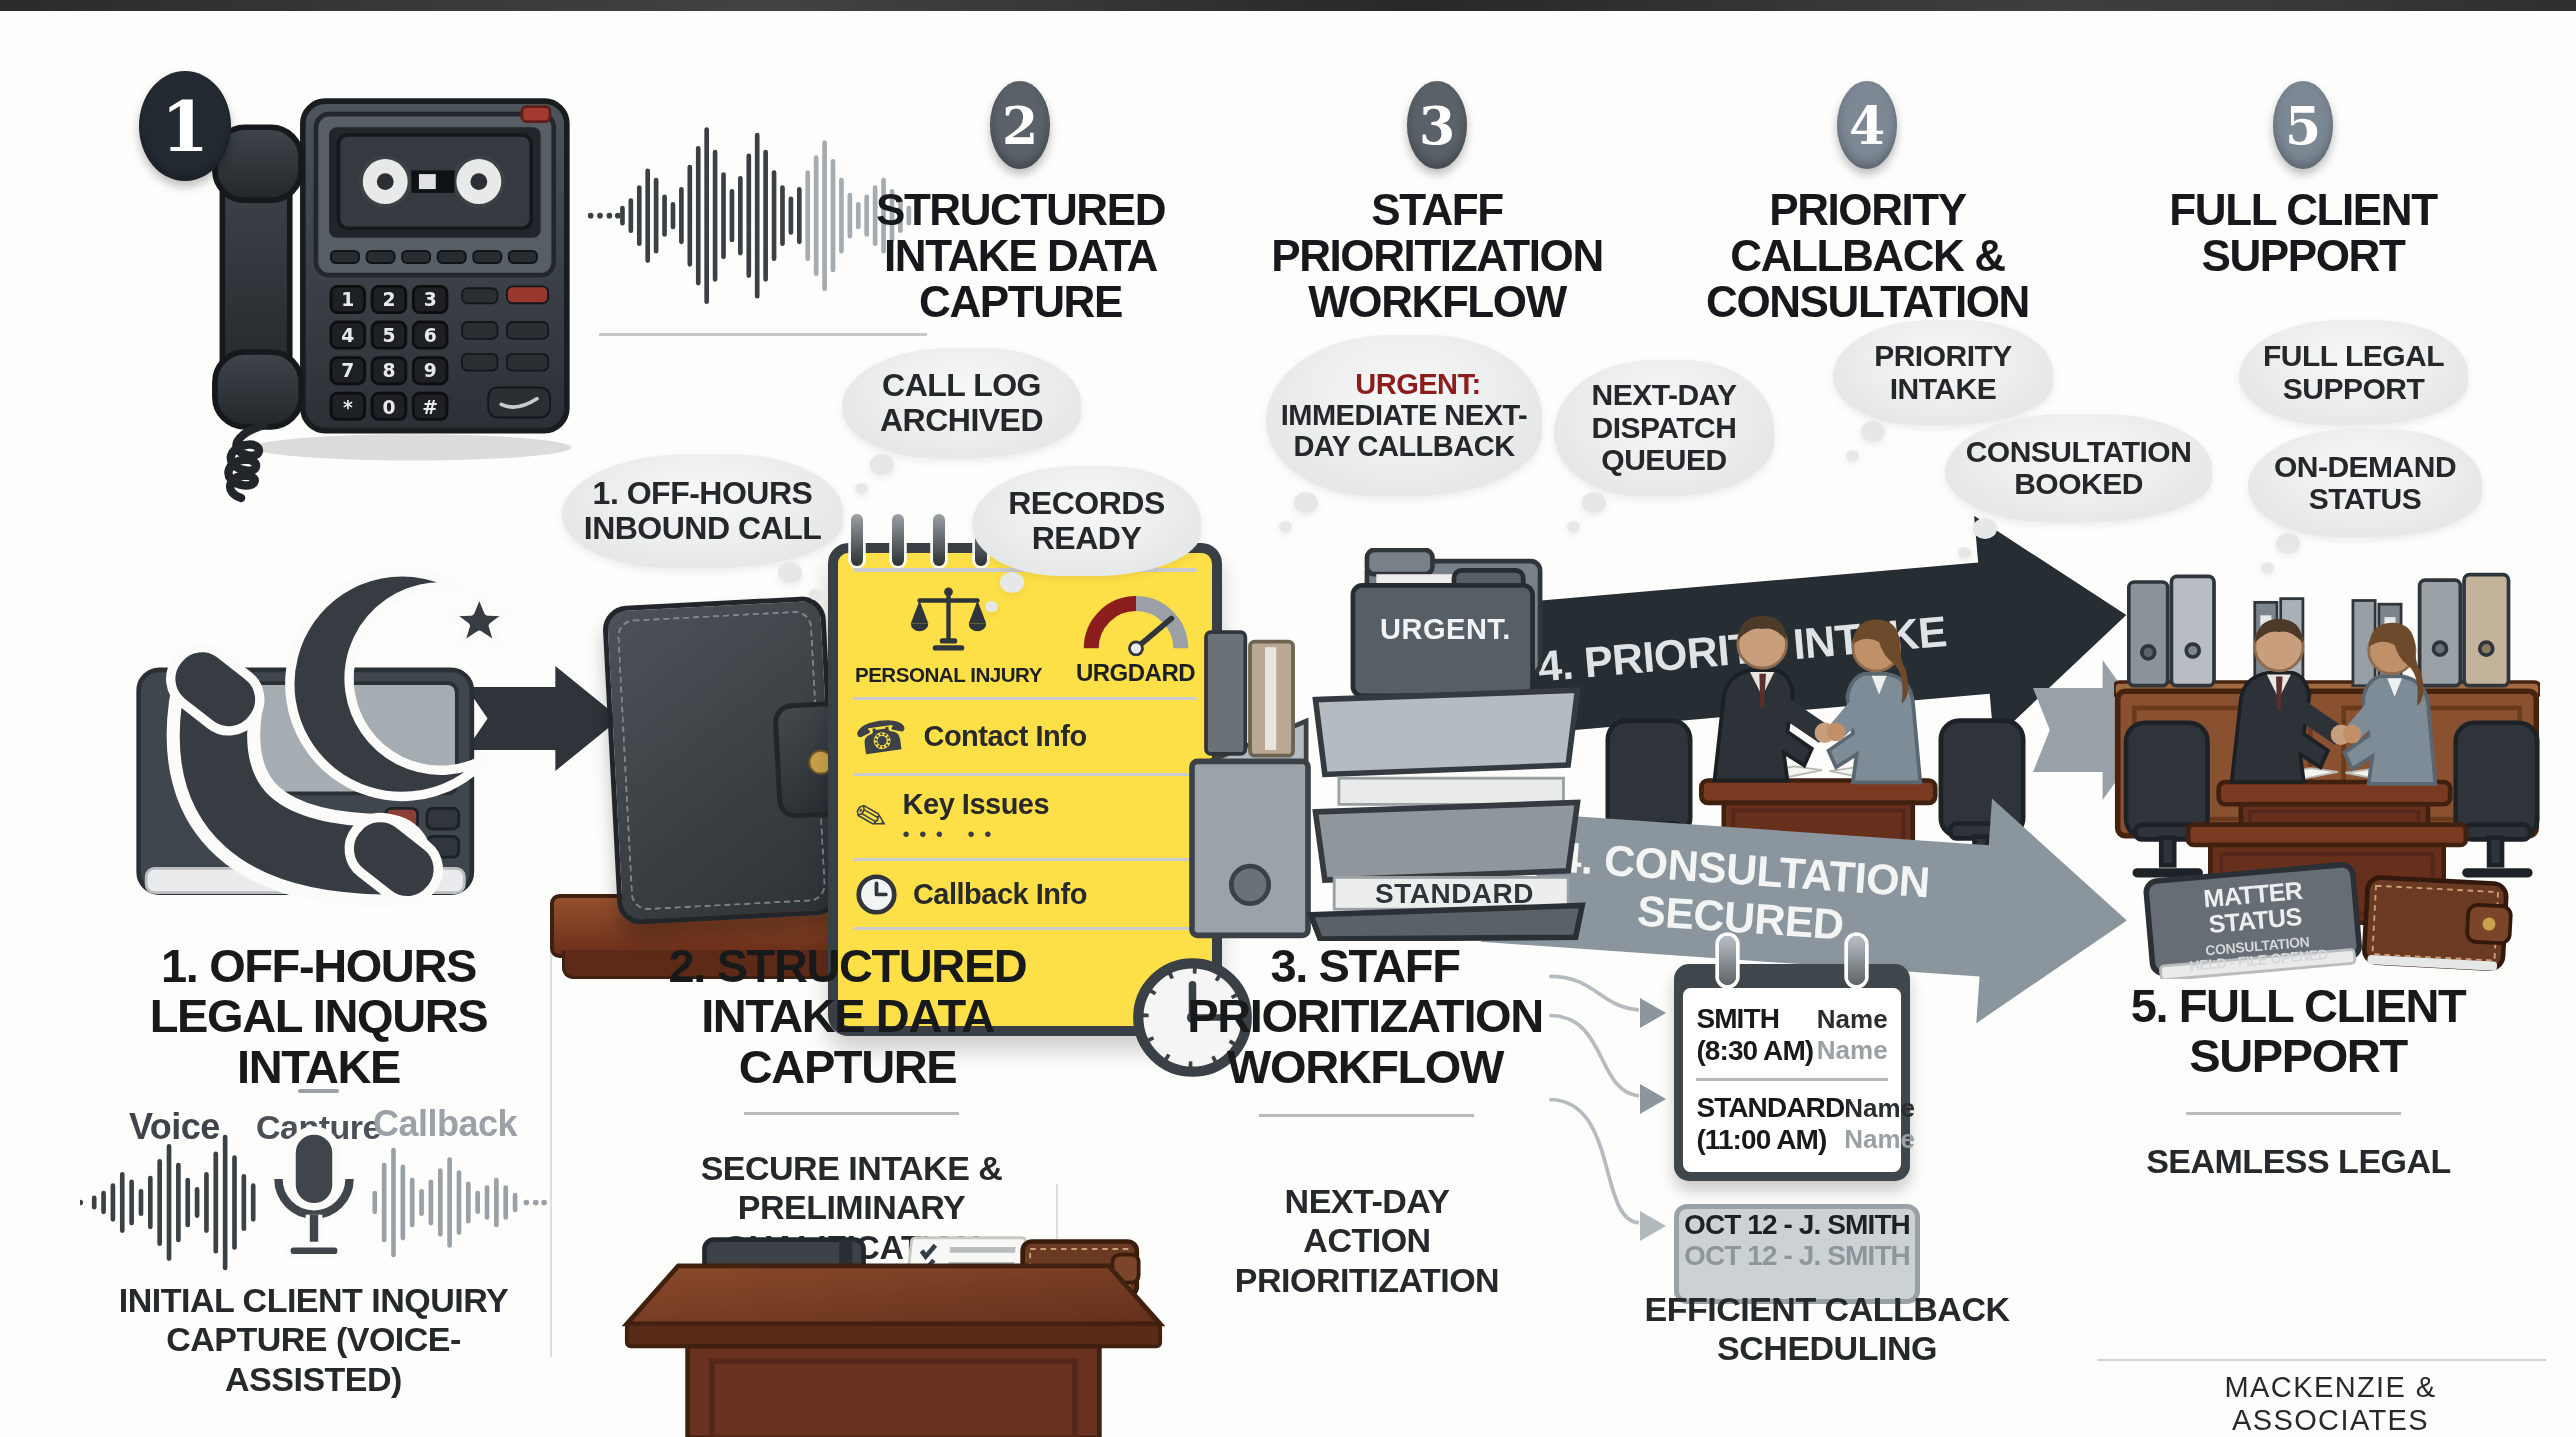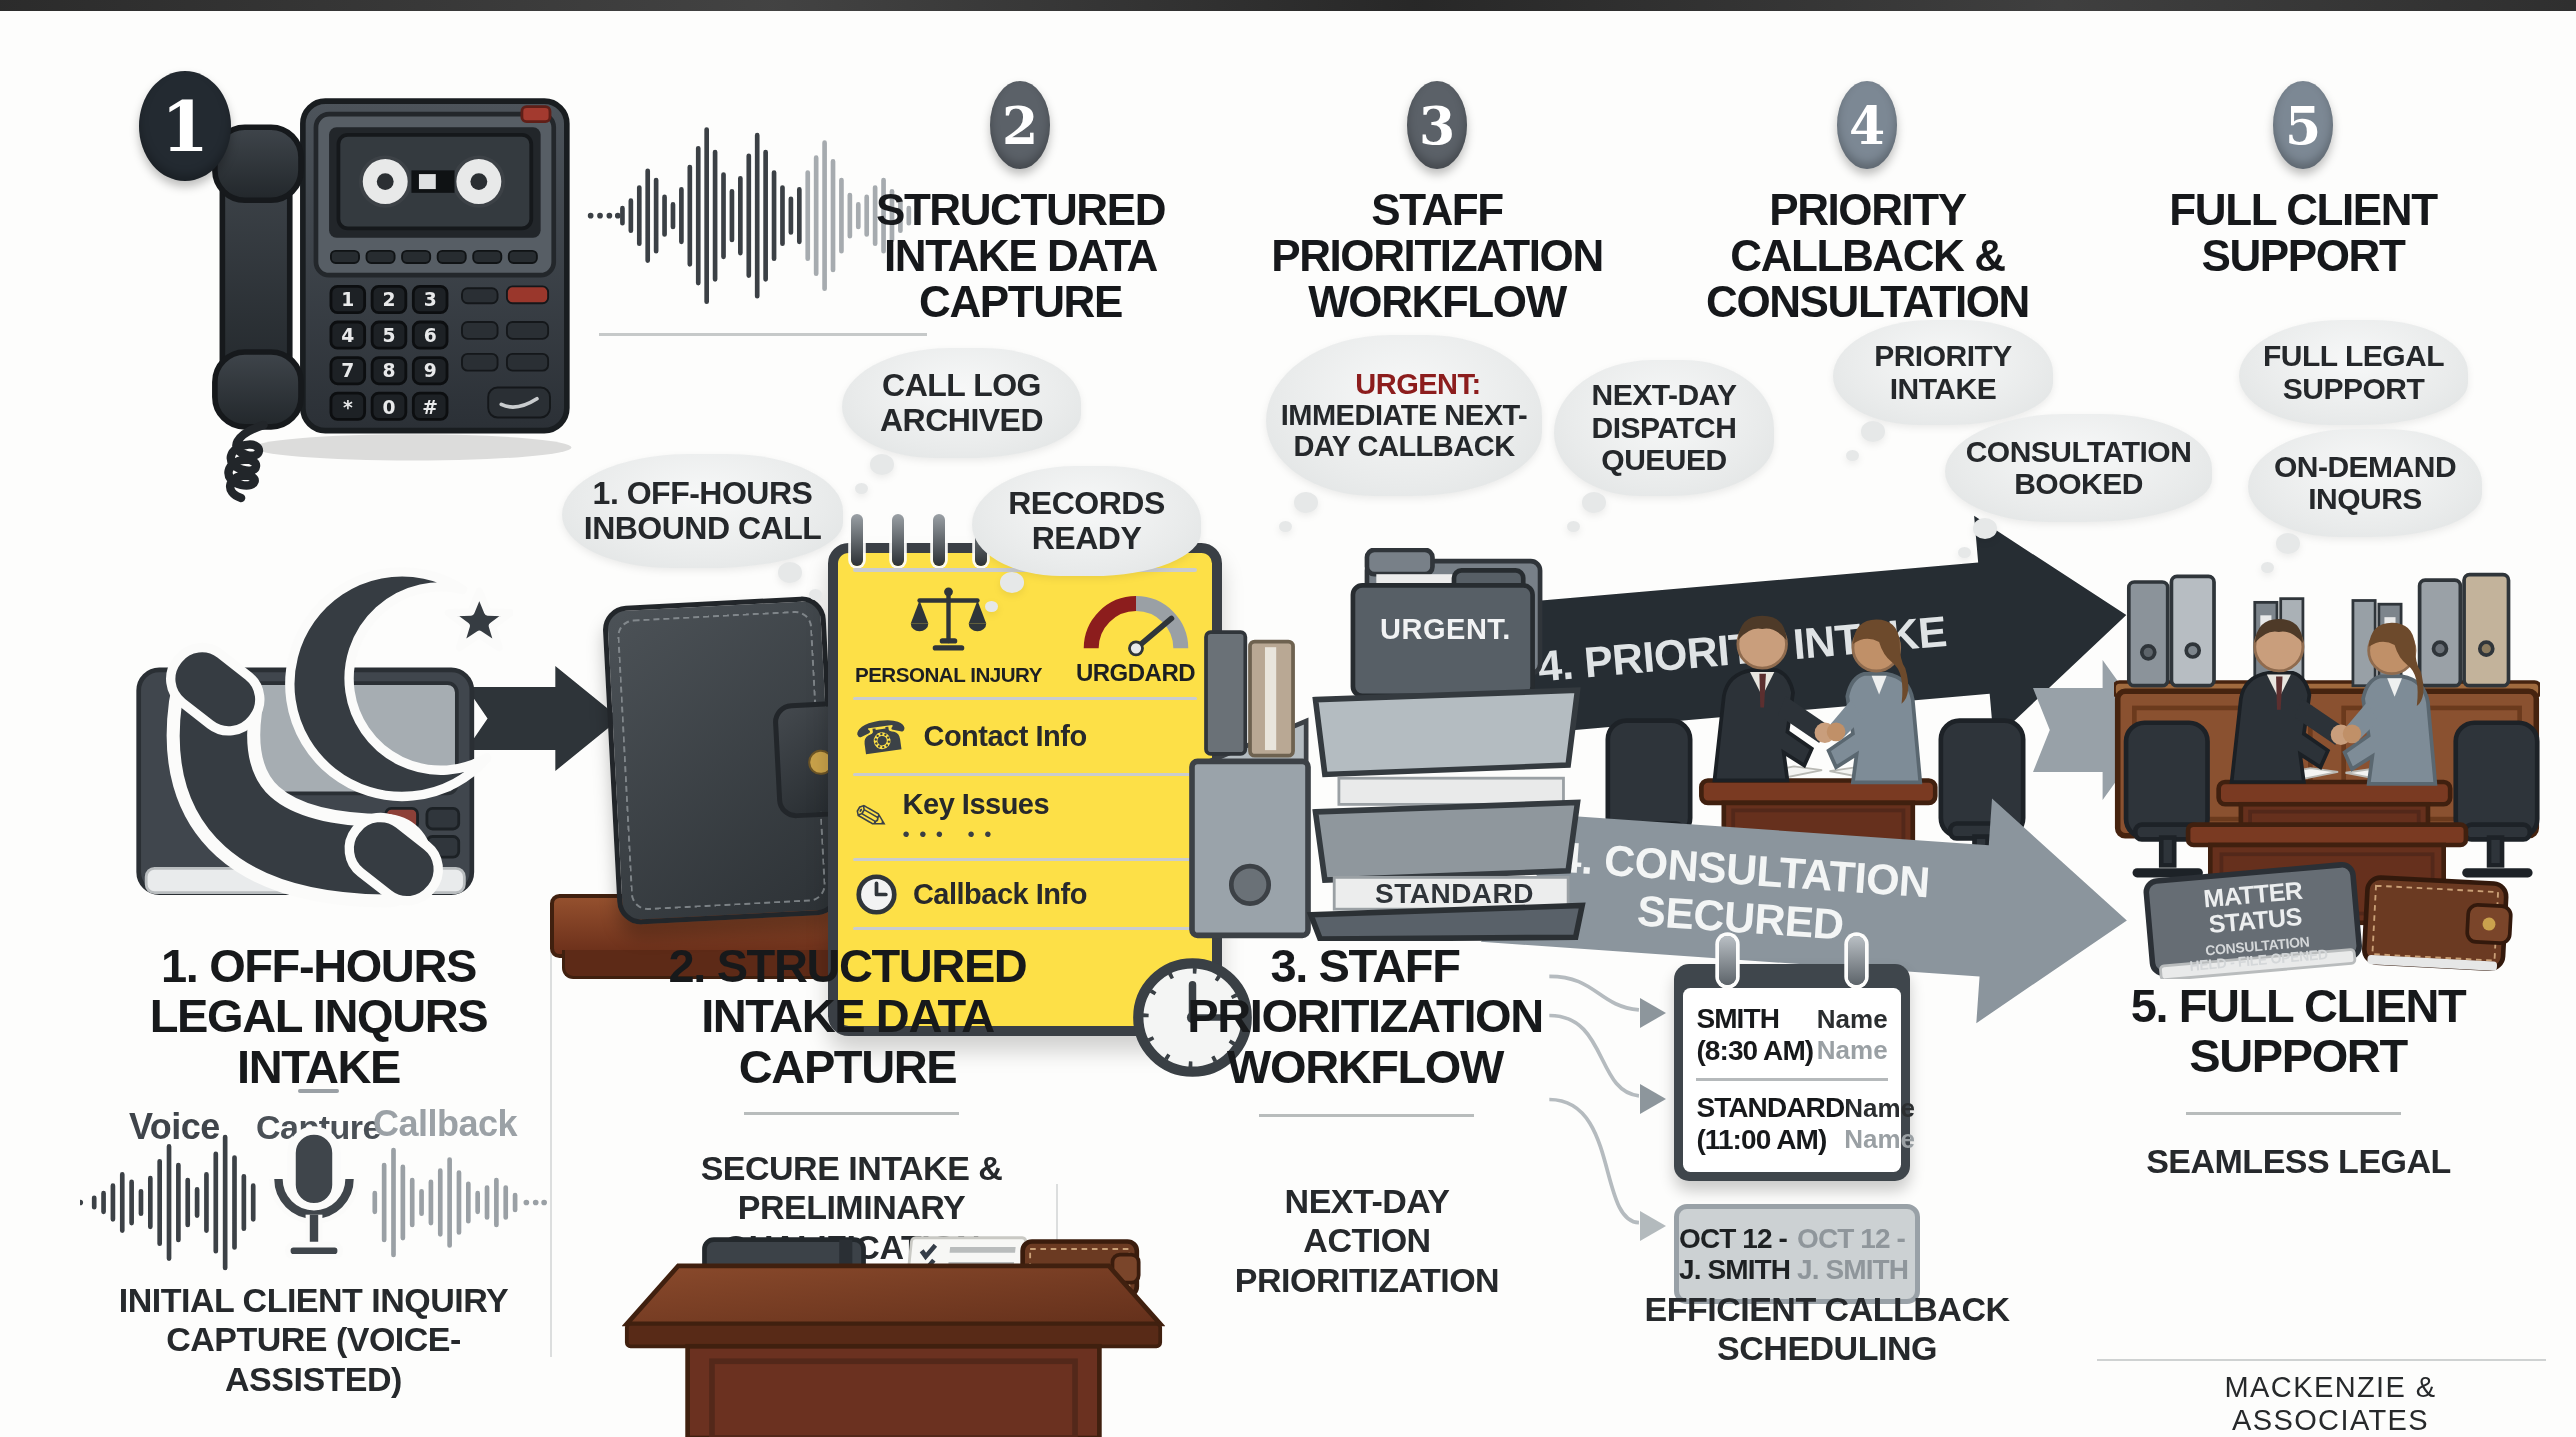--- a/index.html
+++ b/index.html
@@ -97,21 +97,21 @@
         background:linear-gradient(#b9bfc4,#5d646a);box-shadow:0 0 0 3.7px #fdfdfc;}
   .cal-face{position:absolute;left:9.4px;right:9.4px;top:24px;bottom:9.4px;background:#fff;border-radius:7.5px;
             padding:9.4px 13px;display:flex;flex-direction:column;justify-content:space-around;}
   .cal-row{display:flex;justify-content:space-between;align-items:center;}
   .cal-l{font-weight:700;font-size:28px;line-height:1.15;color:#17191b;letter-spacing:-0.9px;}
   .cal-r{text-align:right;font-size:26px;line-height:1.2;font-weight:700;}
   .cal-n1{color:#2b2e30;}
   .cal-n2{color:#9aa0a4;}
   .cal-div{height:2.8px;background:#b5b9bb;}
   .notebox{left:1674px;top:1204px;width:236px;height:90px;background:#ccd1d3;border:5.6px solid #99a1a7;border-radius:13px;
-           display:flex;align-items:center;justify-content:flex-start;line-height:1.12;}
+           display:flex;flex-direction:column;align-items:center;justify-content:flex-start;line-height:1.12;}
   .notebox .l1{font-weight:700;font-size:28px;color:#1e2123;letter-spacing:-0.9px;}
   .notebox .l2{font-weight:700;font-size:28px;color:#8f969b;letter-spacing:-0.9px;}
 
   
   .booktext{left:2155px;top:882px;width:201px;transform:rotate(-5deg);text-align:center;line-height:1.02;}
   .booktext .b1{font-weight:700;font-size:25px;color:#eceeef;letter-spacing:-0.5px;}
   .booktext .b2{font-weight:700;font-size:14px;color:#d4d7d9;margin-top:5.6px;letter-spacing:-0.3px;}
 
   .footer{font-size:29px;letter-spacing:1.4px;color:#27292b;text-align:center;}
 </style>
@@ -483,21 +483,21 @@
   <div class="abs bubble" style="left:1833px;top:320px;width:220px;height:105px;font-size:30px">
       <span>PRIORITY INTAKE</span>
     </div>
   <div class="abs bubble" style="left:1945px;top:414px;width:267px;height:108px;font-size:30px">
       <span>CONSULTATION BOOKED</span>
     </div>
   <div class="abs bubble no-tail" style="left:2239px;top:320px;width:229px;height:105px;font-size:30px">
       <span>FULL LEGAL SUPPORT</span>
     </div>
   <div class="abs bubble" style="left:2248px;top:429px;width:234px;height:108px;font-size:30px">
-      <span>ON-DEMAND INQURS</span>
+      <span>ON-DEMAND STATUS</span>
     </div>
 
   <div class="abs badge badge-1">
       <span>1</span>
     </div>
   <div class="abs badge badge-sm badge-2">
       <span>2</span>
     </div>
   <div class="abs badge badge-sm badge-3">
       <span>3</span>

